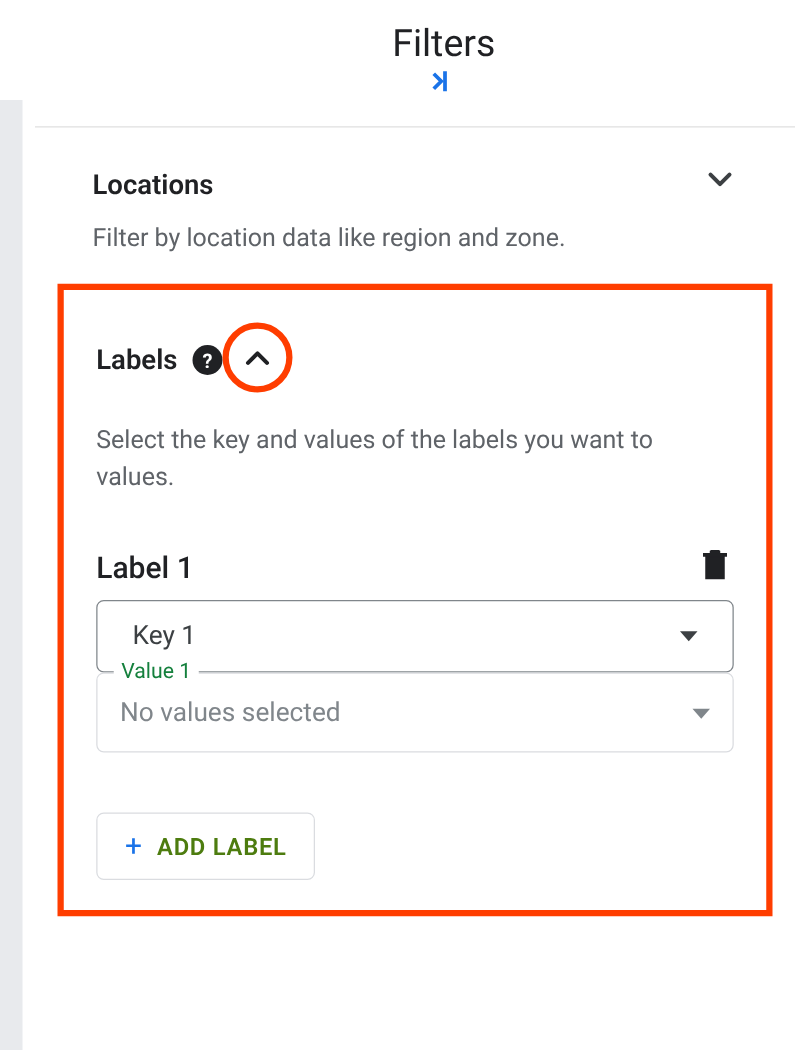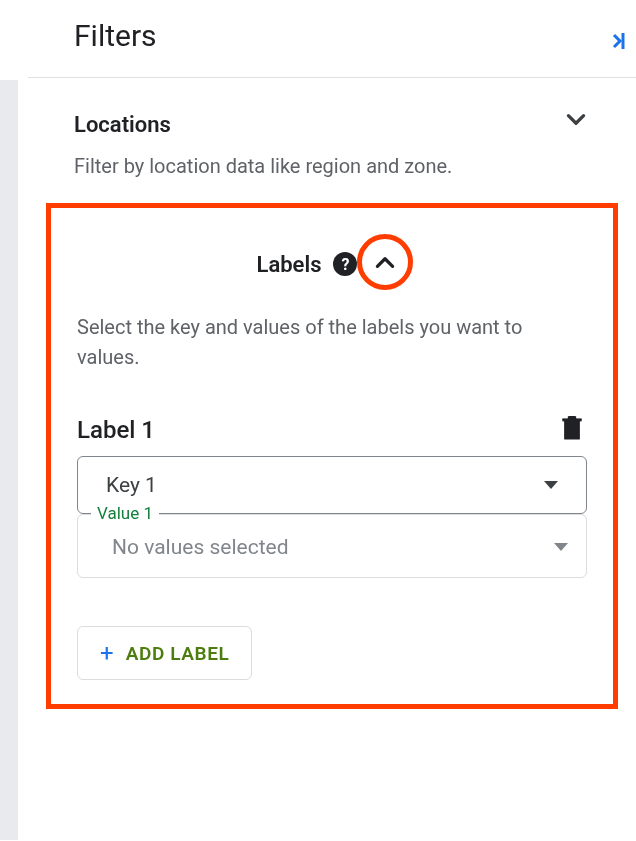--- a/index.html
+++ b/index.html
@@ -21,24 +21,25 @@
     }
     .panel {
       position: absolute;
       left: 28px;
       top: 0;
       right: 0;
       bottom: 0;
     }
     .header {
       display: flex;
-      align-items: flex-end;
+      align-items: center;
       justify-content: space-between;
       padding: 18px 0 24px 46px;
       border-bottom: 1px solid #e0e0e0;
+      flex-direction: column;
     }
     .header-title {
       font-size: 30px;
       font-weight: 400;
       color: #202124;
     }
     .collapse-icon {
       color: #1a73e8;
       font-size: 28px;
       font-weight: 500;
@@ -81,21 +82,21 @@
     }
     .highlight-box {
       border: 5px solid #ff3d00;
       margin: 4px 18px 0 18px;
       padding: 30px 26px 24px 26px;
       position: relative;
     }
     .labels-header {
       display: flex;
       align-items: center;
-      justify-content: center;
+      justify-content: flex-start;
       margin-bottom: 22px;
     }
     .labels-title-group {
       display: flex;
       align-items: center;
       gap: 12px;
     }
     .labels-title {
       font-size: 22px;
       font-weight: 600;
@@ -184,21 +185,20 @@
       border-radius: 6px;
       padding: 20px 18px 18px 18px;
       display: flex;
       align-items: center;
       justify-content: space-between;
       cursor: pointer;
     }
     .value-placeholder {
       font-size: 21px;
       color: #80868b;
-      margin-left: 16px;
     }
     .dropdown-triangle-grey {
       width: 0;
       height: 0;
       border-left: 7px solid transparent;
       border-right: 7px solid transparent;
       border-top: 8px solid #80868b;
     }
     .add-label-btn {
       border: 1px solid #dadce0;

